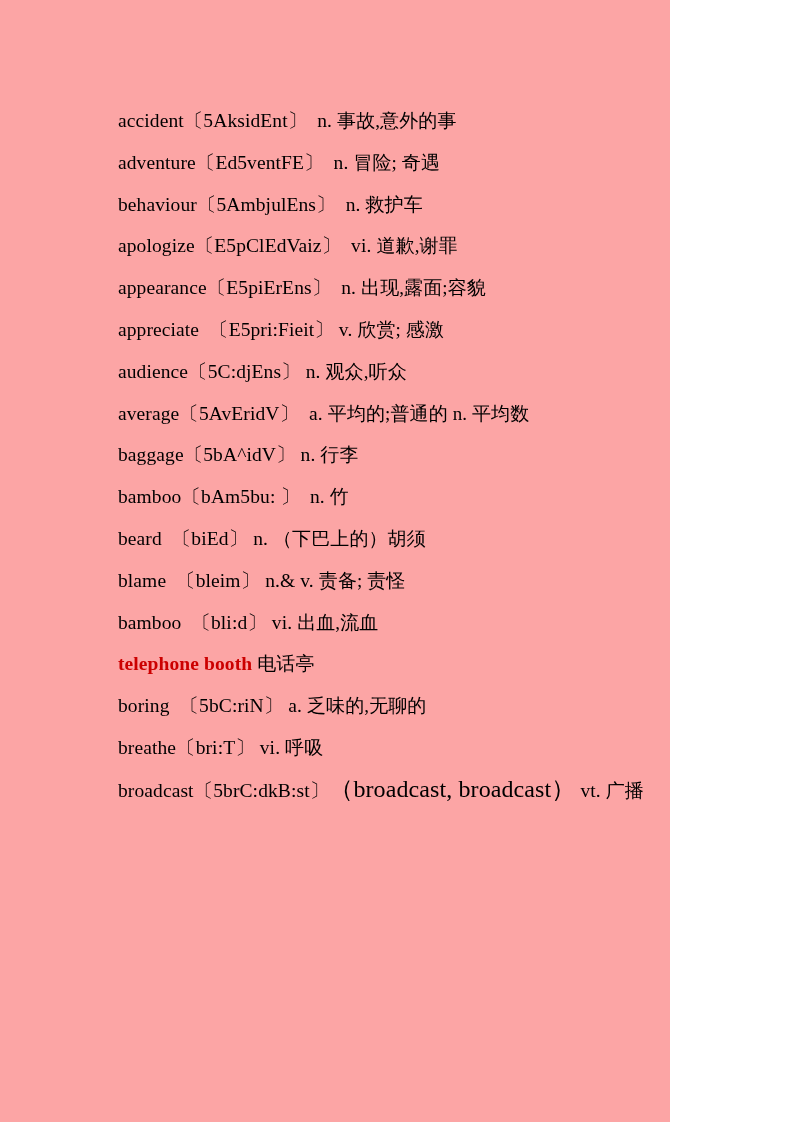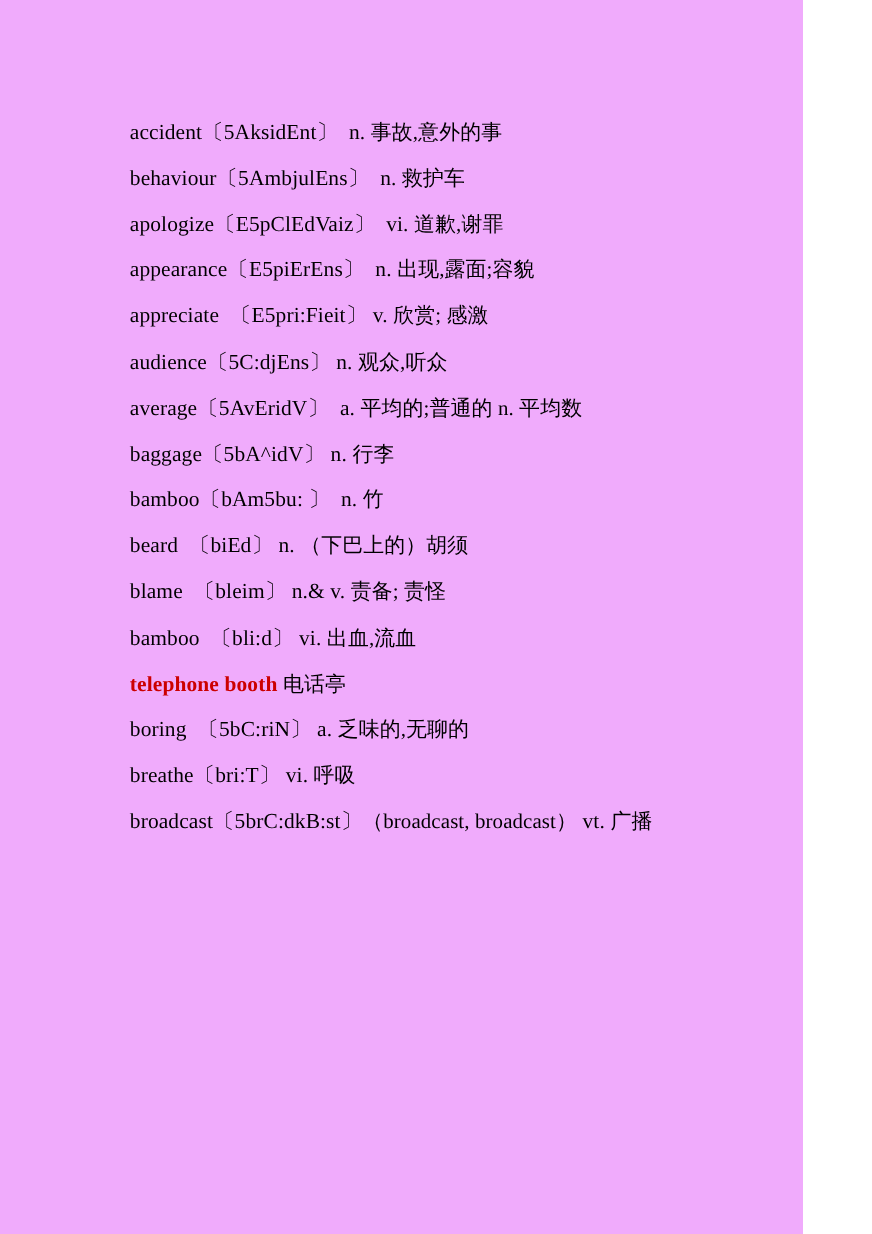--- a/index.html
+++ b/index.html
@@ -15,23 +15,23 @@
     overflow: hidden;
     font-family: "Liberation Serif", "DejaVu Serif", serif;
     color: #000000;
     -webkit-font-smoothing: antialiased;
   }
 
   .page {
     position: absolute;
     left: 0;
     top: 0;
-    width: 730px;
+    width: 670px;
     height: 1122px;
-    background: #f0abfc;
+    background: #fca5a5;
   }
 
   .word-list {
     position: absolute;
     left: 118px;
     top: 100px;
     width: 620px;
   }
 
   .entry {
@@ -59,29 +59,30 @@
 
   .entry .pos {
     font-size: 19.5px;
   }
 
   .entry .meaning {
     font-size: 19px;
   }
 
   .entry .forms {
-    font-size: 19px;
+    font-size: 24px;
   }
 </style>
 </head>
 <body>
 
 <div class="page">
   <div class="word-list" id="word-list">
       <div class="entry"><span class="headword">accident</span><span class="phonetic">〔5AksidEnt〕</span>  <span class="pos">n.</span> <span class="meaning">事故,意外的事</span></div>
+      <div class="entry"><span class="headword">adventure</span><span class="phonetic">〔Ed5ventFE〕</span>  <span class="pos">n.</span> <span class="meaning">冒险; 奇遇</span></div>
       <div class="entry"><span class="headword">behaviour</span><span class="phonetic">〔5AmbjulEns〕</span>  <span class="pos">n.</span> <span class="meaning">救护车</span></div>
       <div class="entry"><span class="headword">apologize</span><span class="phonetic">〔E5pClEdVaiz〕</span>  <span class="pos">vi.</span> <span class="meaning">道歉,谢罪</span></div>
       <div class="entry"><span class="headword">appearance</span><span class="phonetic">〔E5piErEns〕</span>  <span class="pos">n.</span> <span class="meaning">出现,露面;容貌</span></div>
       <div class="entry"><span class="headword">appreciate</span>  <span class="phonetic">〔E5pri:Fieit〕</span> <span class="pos">v.</span> <span class="meaning">欣赏; 感激</span></div>
       <div class="entry"><span class="headword">audience</span><span class="phonetic">〔5C:djEns〕</span> <span class="pos">n.</span> <span class="meaning">观众,听众</span></div>
       <div class="entry"><span class="headword">average</span><span class="phonetic">〔5AvEridV〕</span>  <span class="pos">a.</span> <span class="meaning">平均的;普通的 n. 平均数</span></div>
       <div class="entry"><span class="headword">baggage</span><span class="phonetic">〔5bA^idV〕</span> <span class="pos">n.</span> <span class="meaning">行李</span></div>
       <div class="entry"><span class="headword">bamboo</span><span class="phonetic">〔bAm5bu: 〕</span>  <span class="pos">n.</span> <span class="meaning">竹</span></div>
       <div class="entry"><span class="headword">beard</span>  <span class="phonetic">〔biEd〕</span> <span class="pos">n.</span> <span class="meaning">（下巴上的）胡须</span></div>
       <div class="entry"><span class="headword">blame</span>  <span class="phonetic">〔bleim〕</span> <span class="pos">n.&amp; v.</span> <span class="meaning">责备; 责怪</span></div>

